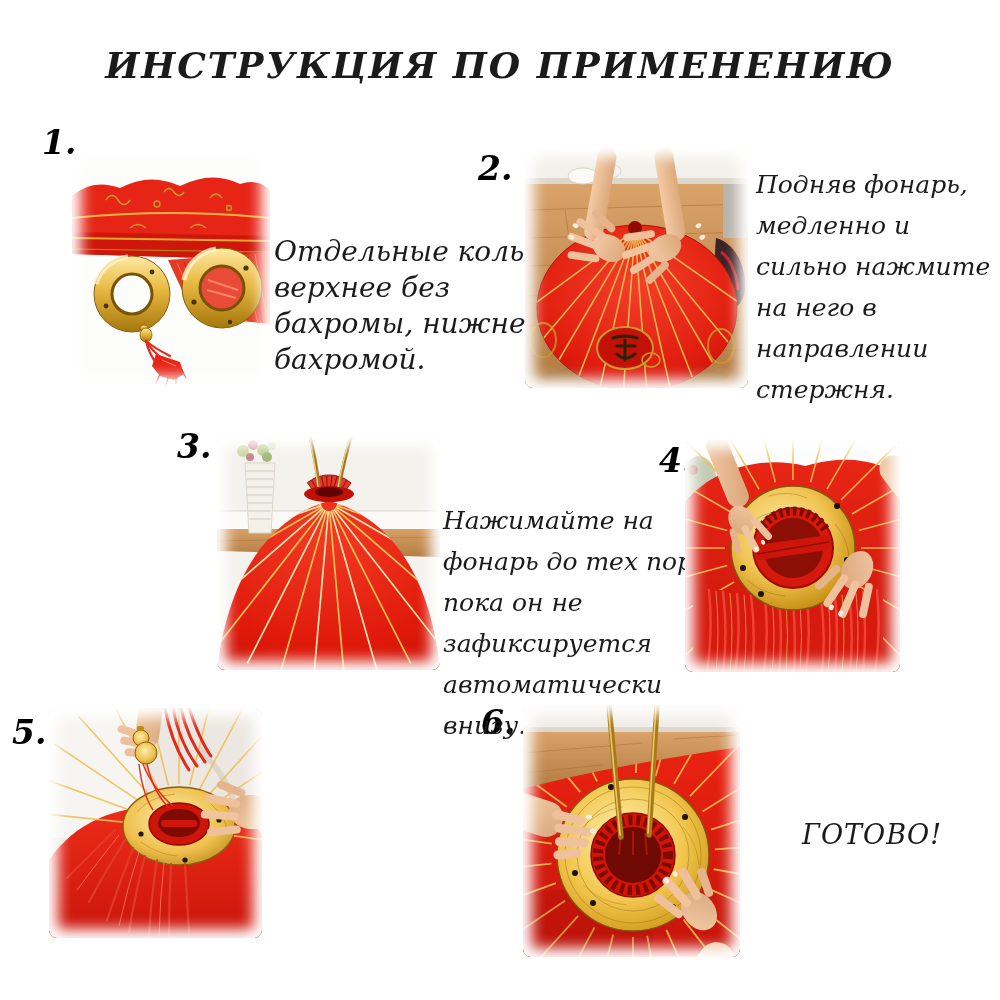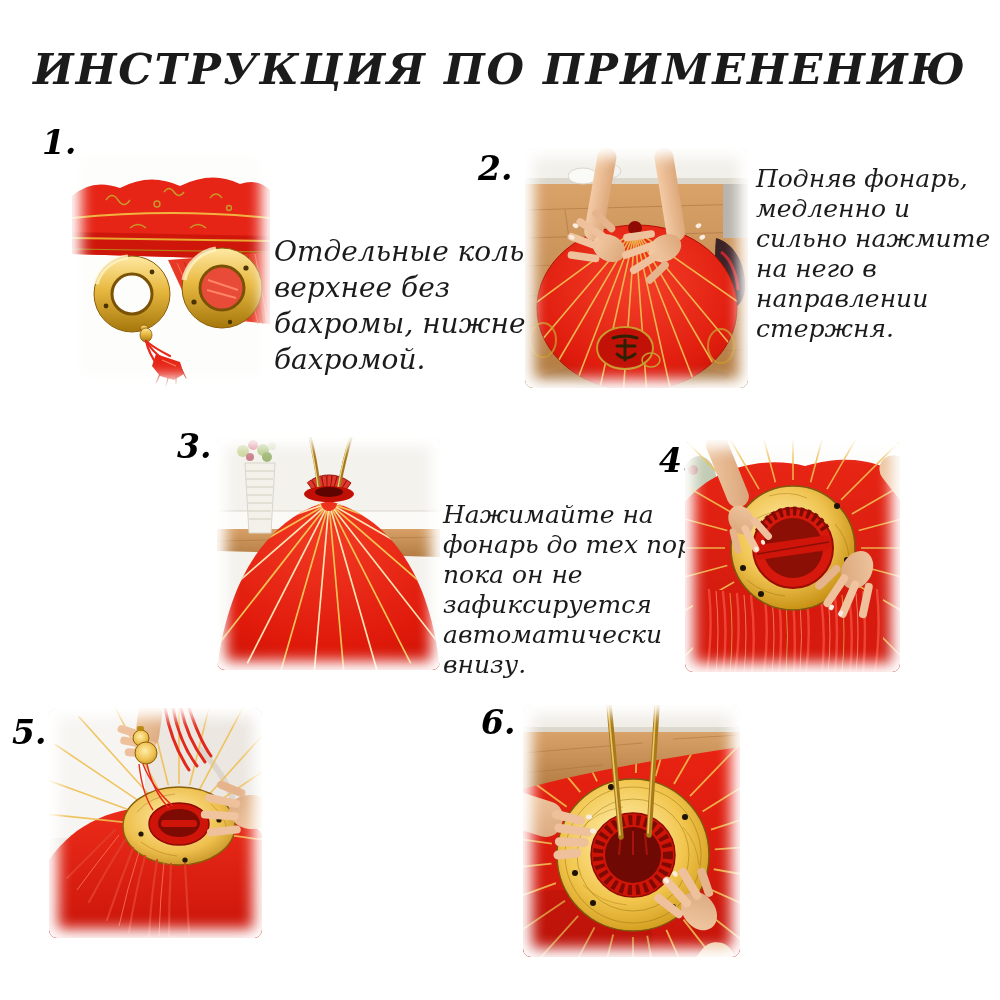--- a/index.html
+++ b/index.html
@@ -1,21 +1,21 @@
 <!DOCTYPE html>
 <html><head>
 <meta charset="utf-8">
 <style>
   html,body{margin:0;padding:0;background:#ffffff;}
   .sheet{position:relative;width:1000px;height:1000px;background:#ffffff;overflow:hidden;
          font-family:"DejaVu Serif","Liberation Serif",serif;color:#1b1b1b;}
   .title{position:absolute;left:0;top:44px;width:100%;margin:0;text-align:center;
-         font-size:43px;font-weight:bold;font-style:italic;letter-spacing:2px;white-space:nowrap;}
+         font-size:36px;font-weight:bold;font-style:italic;letter-spacing:2px;white-space:nowrap;}
   .num{position:absolute;font-size:33px;font-weight:bold;font-style:italic;color:#000;line-height:1;}
-  .txt{position:absolute;margin:0;font-style:italic;font-size:25px;line-height:30px;white-space:pre;}
+  .txt{position:absolute;margin:0;font-style:italic;font-size:25px;line-height:41px;white-space:pre;}
   .t1{left:274px;top:234px;font-size:28px;line-height:36px;}
   .t2{left:756px;top:164px;}
   .t3{left:443px;top:500px;}
   .t5{left:268px;top:752px;}
   .done{left:802px;top:814px;font-size:27px;letter-spacing:1px;}
   .n1{left:42px;top:126px;}  .n2{left:478px;top:152px;}
   .n3{left:177px;top:430px;} .n4{left:659px;top:444px;}
   .n5{left:12px;top:716px;}  .n6{left:481px;top:706px;}
   .photo{position:absolute;border-radius:8px;overflow:hidden;}
   .photo svg{display:block;}
@@ -48,20 +48,21 @@
 сильно нажмите
 на него в
 направлении
 стержня.</p>
   <p class="txt t3">Нажимайте на
 фонарь до тех пор,
 пока он не
 зафиксируется
 автоматически
 внизу.</p>
+  <p class="txt done">ГОТОВО!</p>
 
   <div class="photo p1">
   <svg viewBox="0 0 198 238" width="198" height="238">
     <defs>
       <linearGradient id="g1gold" x1="0" y1="0" x2="0" y2="1">
         <stop offset="0" stop-color="#ffe9a3"></stop>
             <stop offset=".45" stop-color="#e7b83f"></stop>
             <stop offset="1" stop-color="#a5770c"></stop>
       </linearGradient>
     </defs>

